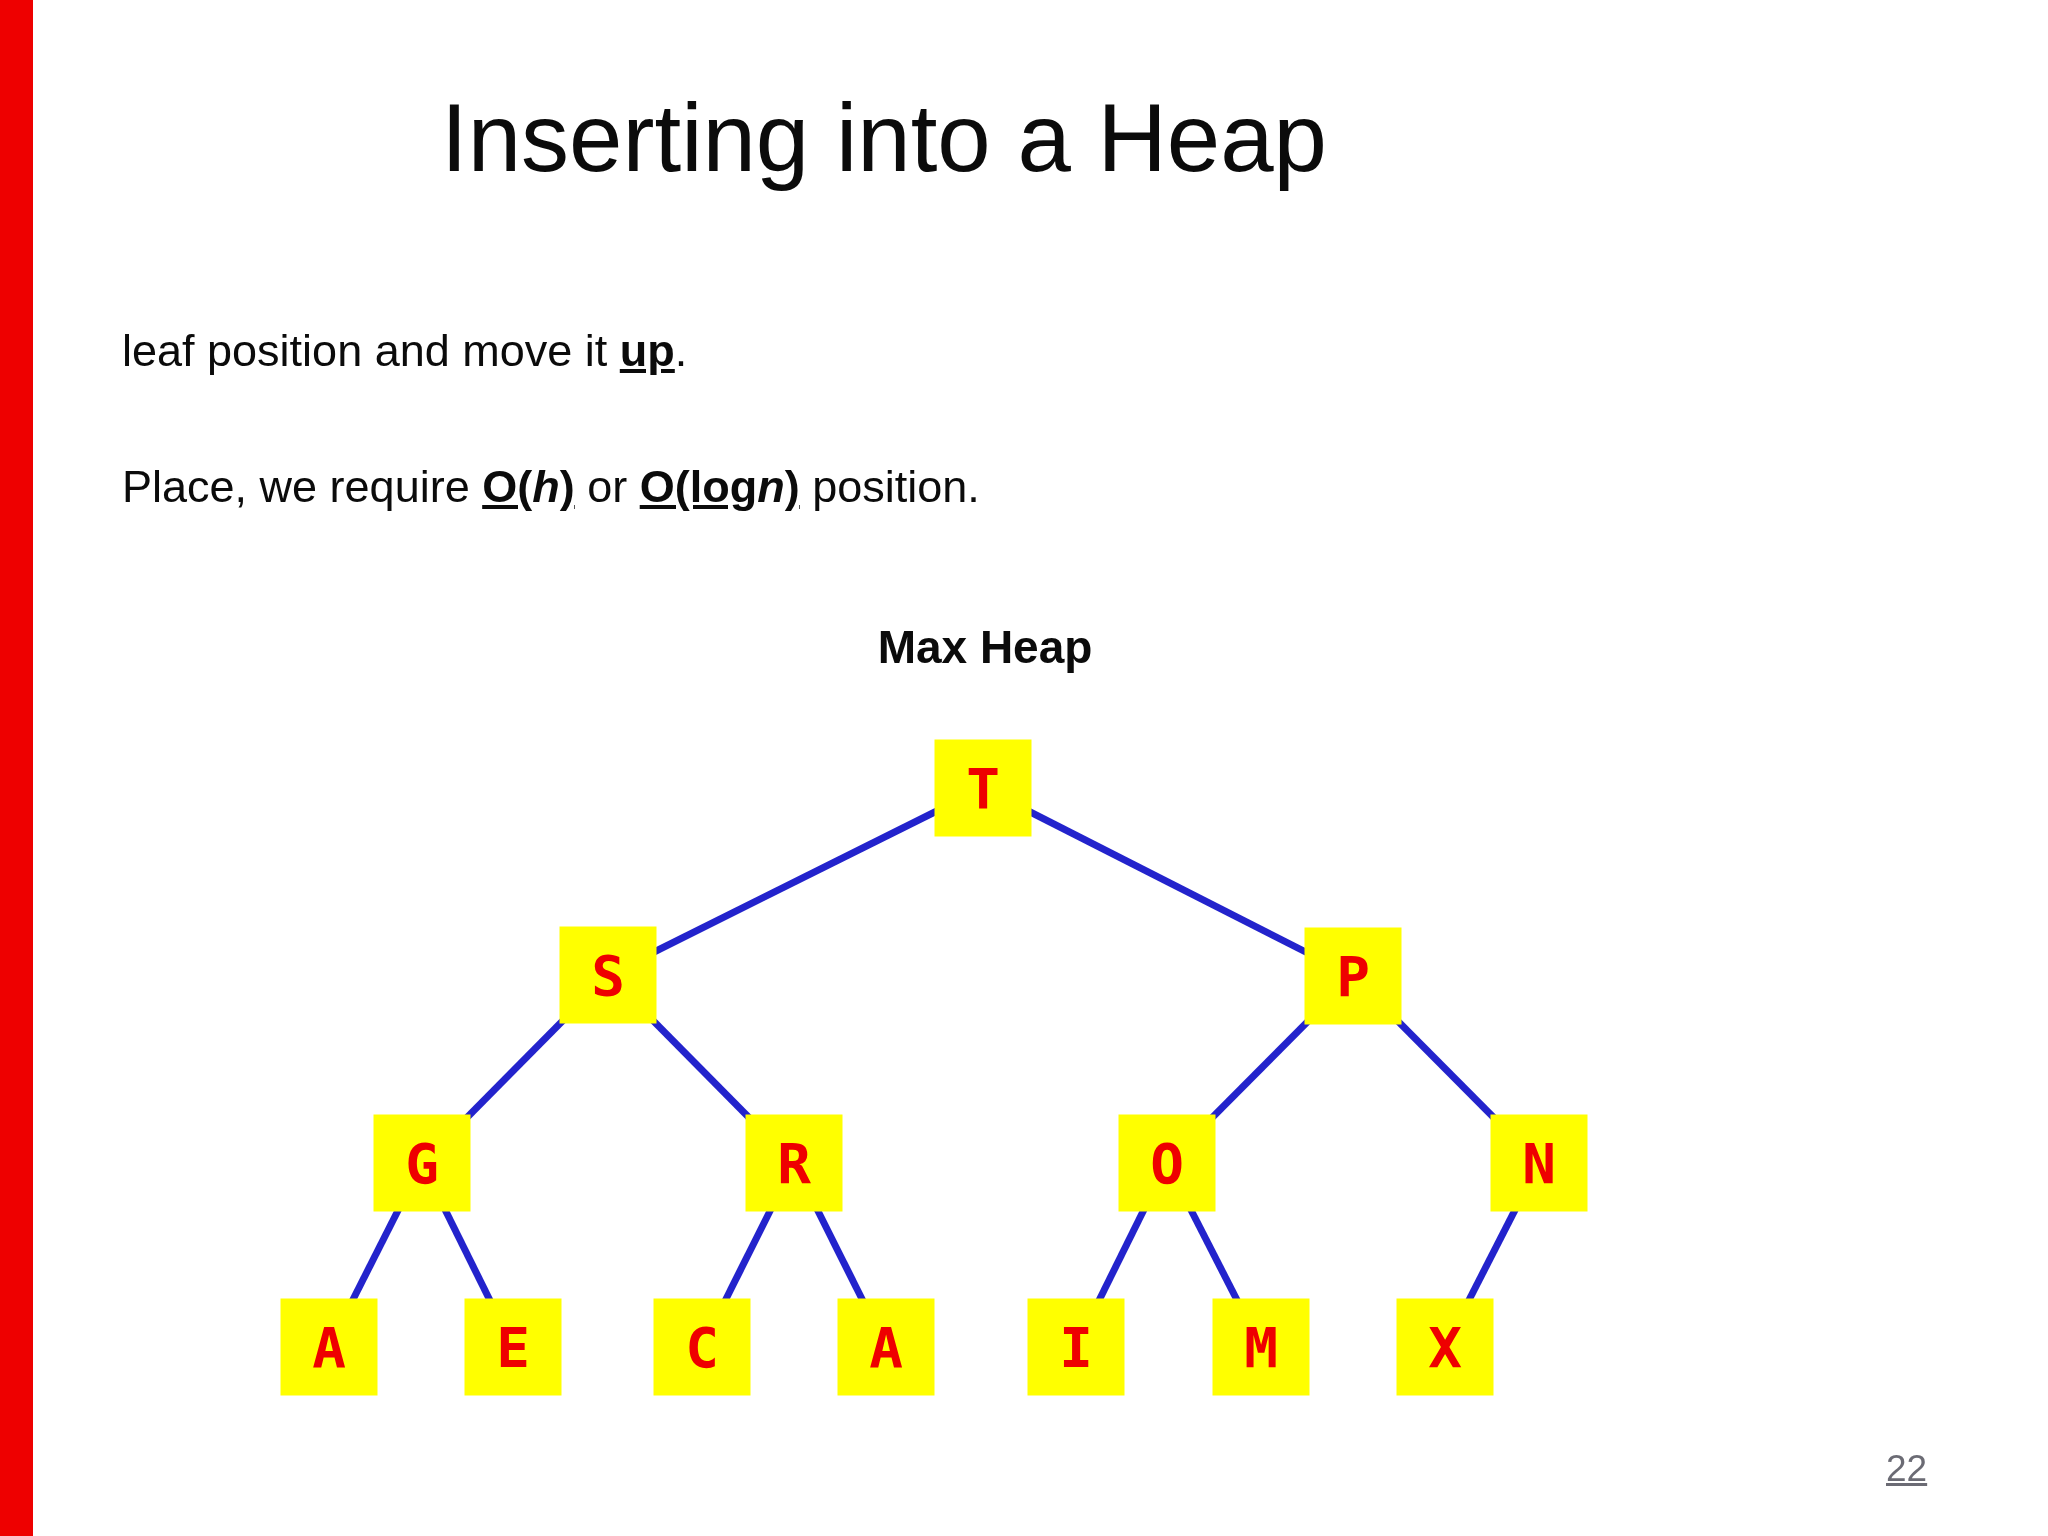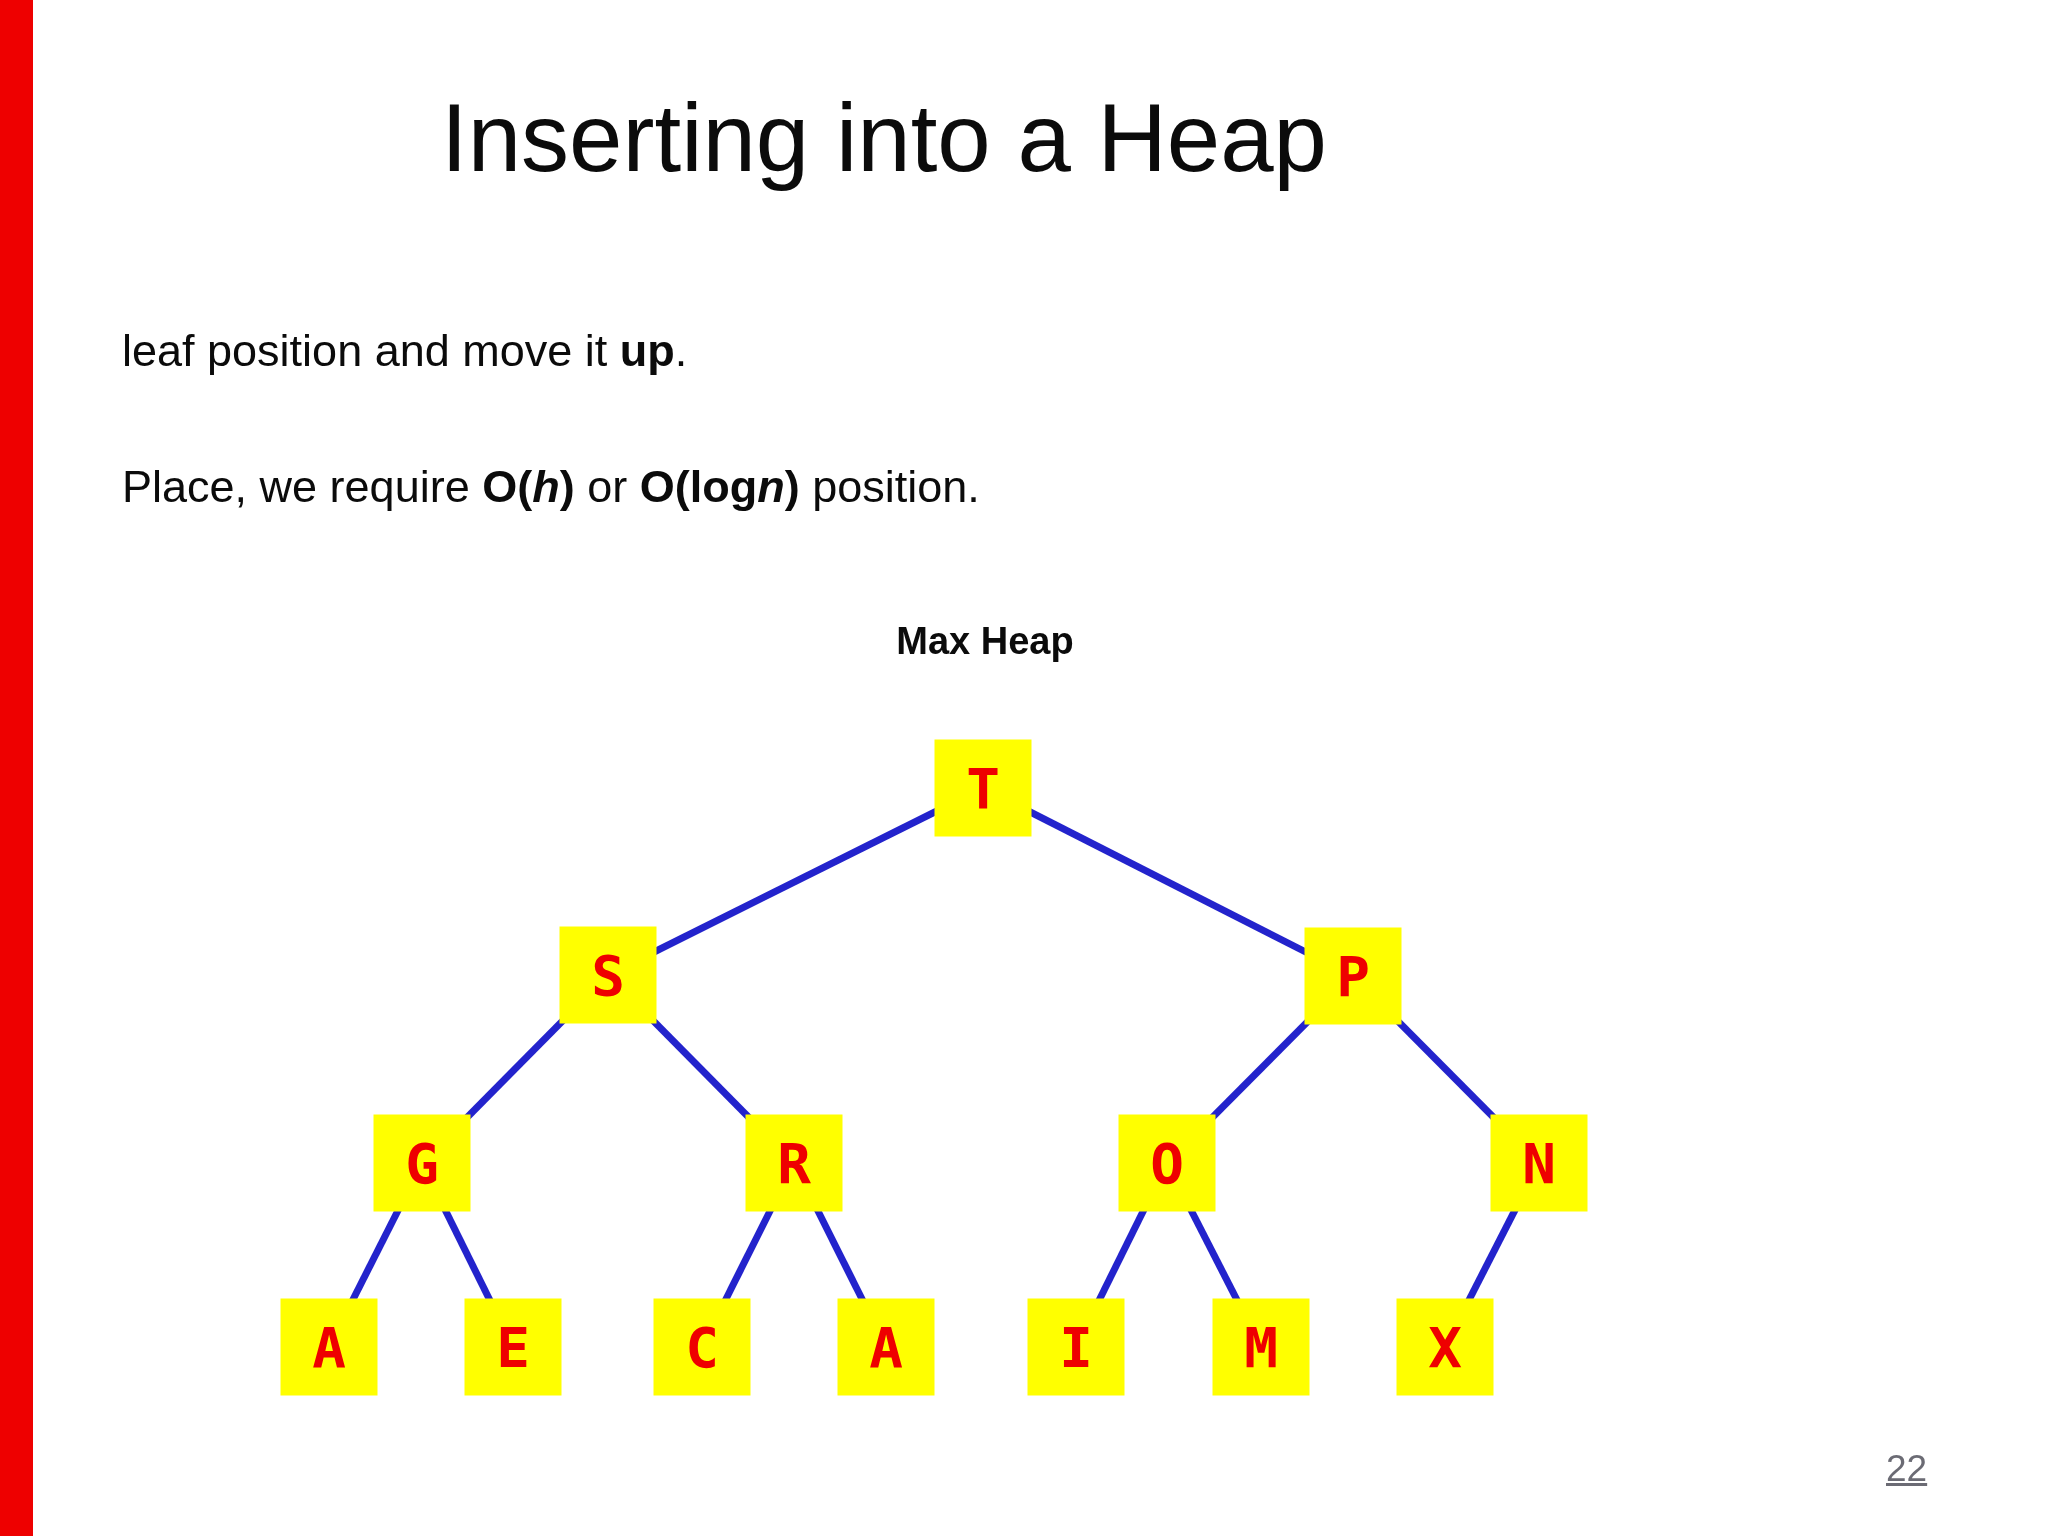--- a/index.html
+++ b/index.html
@@ -15,25 +15,25 @@
     position:absolute;top:88px;left:0;width:1768px;
     text-align:center;font-size:96px;font-weight:normal;line-height:1.05;
     margin:0;color:#0b0b0b;
   }
   .para{
     position:absolute;left:122px;width:1810px;margin:0;
     font-size:45px;line-height:70px;color:#0b0b0b;
   }
   .p1{top:246px;}
   .p2{top:452px;}
-  .b{font-weight:bold;}
+  .b{font-weight:bold;text-decoration:underline;}
   .bi{font-weight:bold;font-style:italic;}
   .caption{
     position:absolute;top:620px;left:985px;transform:translateX(-50%);
-    font-size:38px;font-weight:bold;color:#0b0b0b;white-space:nowrap;
+    font-size:46px;font-weight:bold;color:#0b0b0b;white-space:nowrap;
   }
   .tree{position:absolute;left:0;top:0;width:2048px;height:1536px;}
   #edges{position:absolute;left:0;top:0;width:2048px;height:1536px;}
   .node{
     position:absolute;width:97px;height:97px;
     transform:translate(-50%,-50%);
     display:flex;align-items:center;justify-content:center;
   }
   .node-letter{
     font-family:"DejaVu Sans Mono",monospace;

